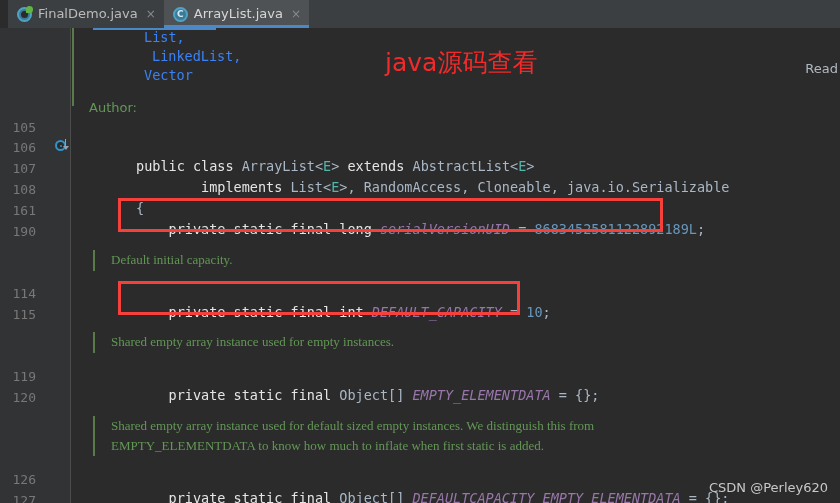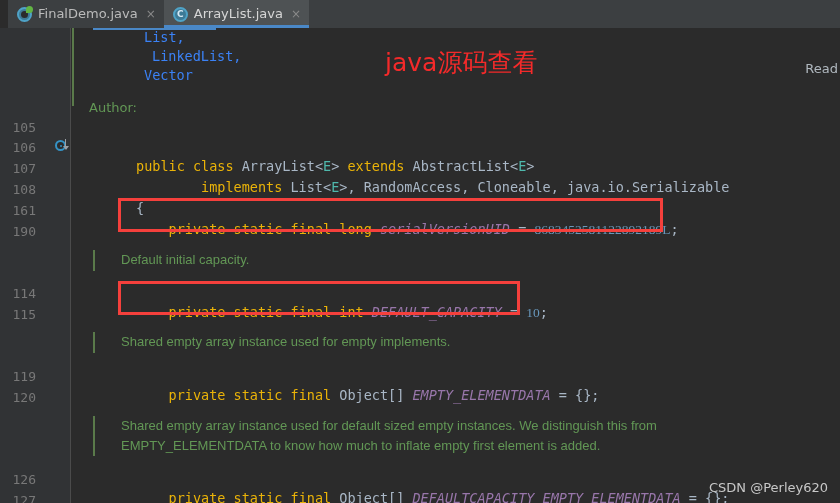--- a/index.html
+++ b/index.html
@@ -191,36 +191,35 @@
   }
   .cl {
     position: absolute;
     left: 0;
     white-space: pre;
     height: 19px;
     line-height: 19px;
   }
 
   
-  .kw   { color: #eab308; }
+  .kw   { color: #e5e5e5; }
   .cls  { color: #a9b7c6; }
   .gen  { color: #4fb8ac; }
   .fld  { color: #9876aa; font-style: italic; }
-  .num  { color: #6897bb; font-family: Liberation Serif, serif; }
+  .num  { color: #6897bb; }
   .punc { color: #a9b7c6; }
 
   
   .docblock {
     position: absolute;
-    font-family: Liberation Sans, sans-serif;
+    font-family: Liberation Serif, serif;
     font-size: 13px;
     color: #629755;
     white-space: pre;
     line-height: 19px;
-    margin-left: 10px;
   }
   .docbar {
     position: absolute;
     width: 2px;
     background: #5a7a4a;
   }
   .doc-mono {
     font-family: "DejaVu Sans Mono", monospace;
     font-size: 13.5px;
     color: #3b82f6;
@@ -356,29 +355,29 @@
       </div>
 
       <div class="docbar" style="left:22px; top:222px; height:21px;"></div>
       <div class="docblock" style="left:40px; top:222px;">Default initial capacity.</div>
 
       <div class="cl" style="top:256px">
         <span class="punc">    </span><span class="kw">private</span><span class="punc"> </span><span class="kw">static</span><span class="punc"> </span><span class="kw">final</span><span class="punc"> </span><span class="kw">int</span><span class="punc"> </span><span class="fld">DEFAULT_CAPACITY</span><span class="punc"> = </span><span class="num">10</span><span class="punc">;</span>
       </div>
 
       <div class="docbar" style="left:22px; top:304px; height:21px;"></div>
-      <div class="docblock" style="left:40px; top:304px;">Shared empty array instance used for empty implements.</div>
+      <div class="docblock" style="left:40px; top:304px;">Shared empty array instance used for empty instances.</div>
 
       <div class="cl" style="top:339px">
         <span class="punc">    </span><span class="kw">private</span><span class="punc"> </span><span class="kw">static</span><span class="punc"> </span><span class="kw">final</span><span class="punc"> </span><span class="cls">Object</span><span class="punc">[] </span><span class="fld">EMPTY_ELEMENTDATA</span><span class="punc"> = {};</span>
       </div>
 
       <div class="docbar" style="left:22px; top:388px; height:40px;"></div>
       <div class="docblock" style="left:40px; top:388px;">Shared empty array instance used for default sized empty instances. We distinguish this from</div>
-      <div class="docblock" style="left:40px; top:408px;">EMPTY_ELEMENTDATA to know how much to inflate empty first element is added.</div>
+      <div class="docblock" style="left:40px; top:408px;">EMPTY_ELEMENTDATA to know how much to inflate when first static is added.</div>
 
       <div class="cl" style="top:442px">
         <span class="punc">    </span><span class="kw">private</span><span class="punc"> </span><span class="kw">static</span><span class="punc"> </span><span class="kw">final</span><span class="punc"> </span><span class="cls">Object</span><span class="punc">[] </span><span class="fld">DEFAULTCAPACITY_EMPTY_ELEMENTDATA</span><span class="punc"> = {};</span>
       </div>
 
     </div>
 
     <div class="readonly">Read</div>
 
   </div>

